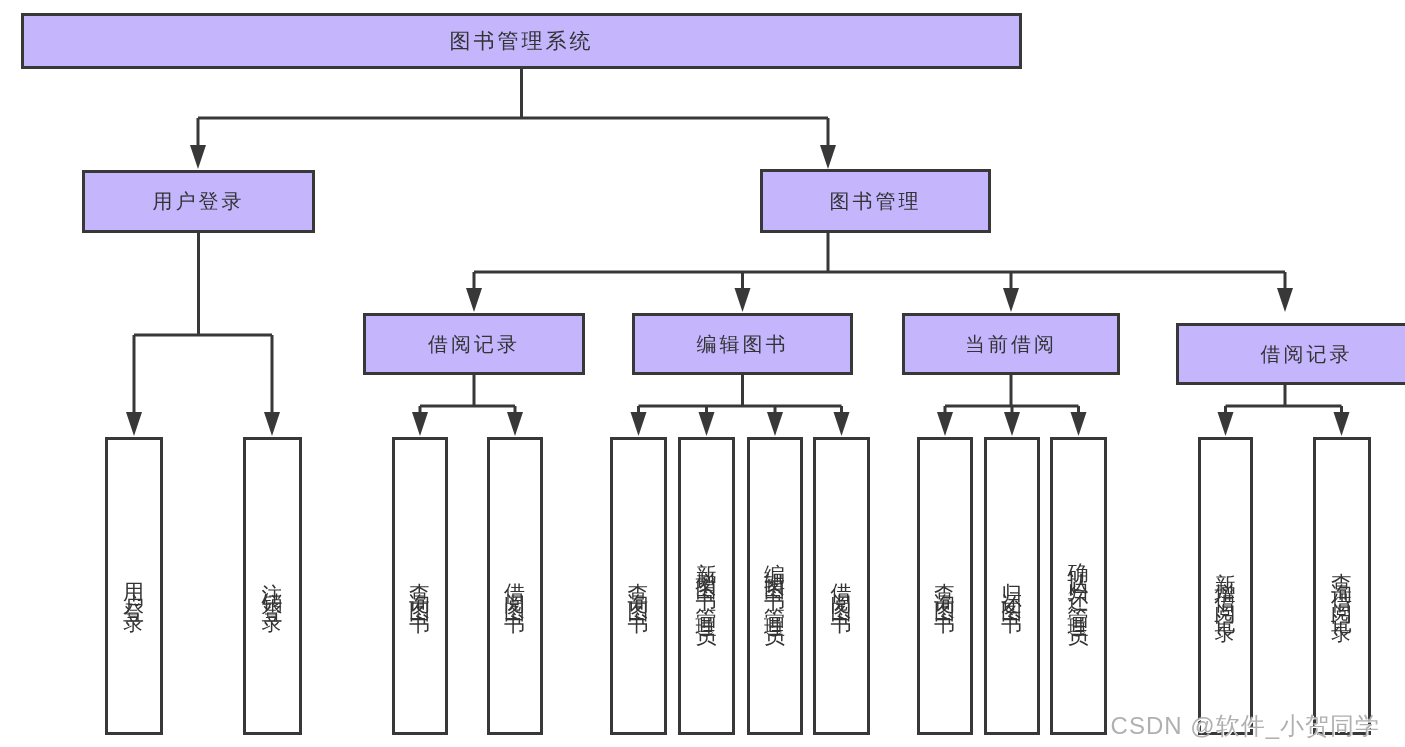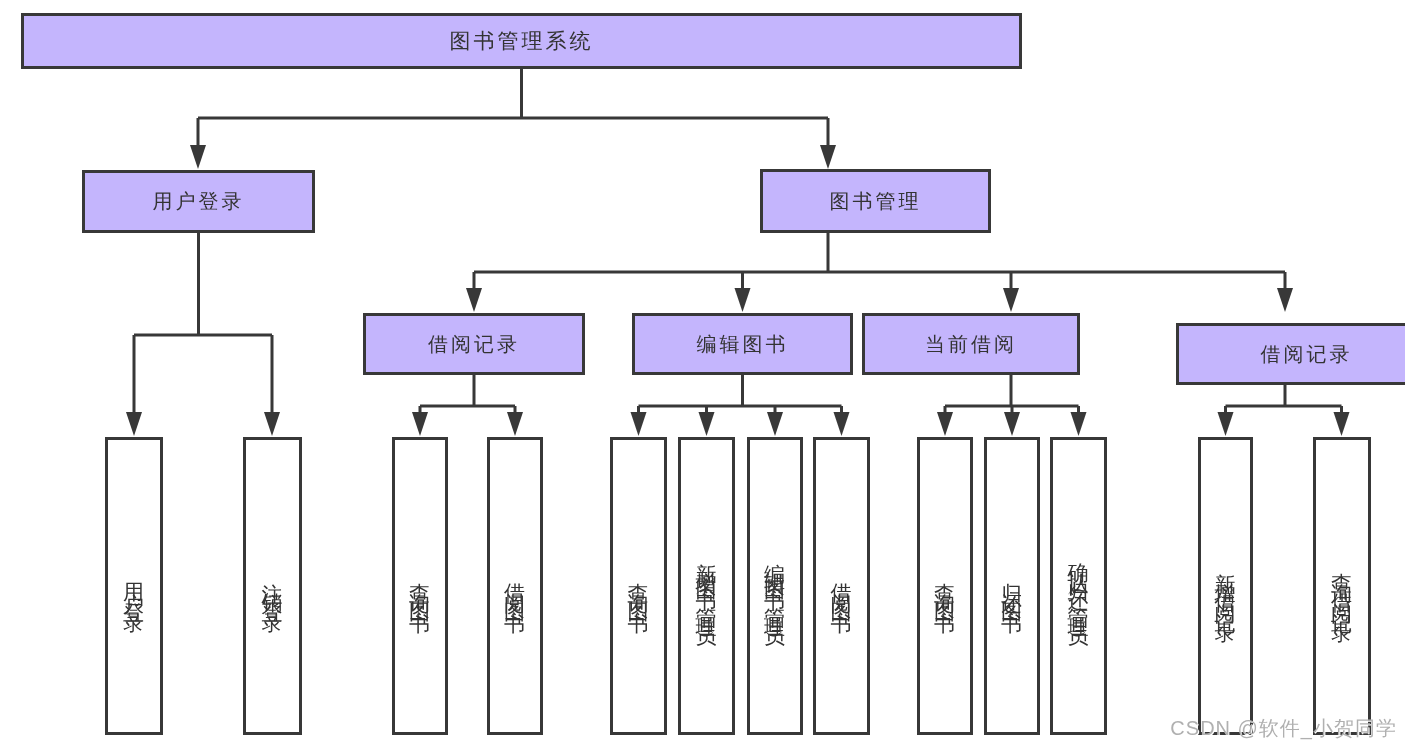--- a/index.html
+++ b/index.html
@@ -57,23 +57,23 @@
     text-orientation: mixed;
     font-size: 21px;
     letter-spacing: 10px;
     color: #333333;
     line-height: 1;
     white-space: nowrap;
   }
   .leaf .vtext.long { letter-spacing: 9px; }
   .watermark {
     position: absolute;
-    right: 8px;
+    right: 25px;
     bottom: 5px;
-    font-size: 20px;
+    font-size: 24px;
     color: #b0b0b0;
     letter-spacing: 1px;
     text-shadow: 1px 1px 0 #ffffff;
     z-index: 3;
     white-space: nowrap;
     margin-top: 37px;
   }
 </style>
 </head>
 <body>
@@ -116,21 +116,21 @@
     <polygon points="1333.5,412 1349.5,412 1341.5,436"></polygon>
   </svg>
 
   <div class="node title" style="left:21px; top:13px; width:1001px; height:56px;">图书管理系统</div>
 
   <div class="node" style="left:82px; top:170px; width:233px; height:63px;">用户登录</div>
   <div class="node" style="left:712px; top:169px; width:231px; height:64px;margin-left:48px;">图书管理</div>
 
   <div class="node" style="left:363px; top:313px; width:222px; height:62px;">借阅记录</div>
   <div class="node" style="left:632px; top:313px; width:221px; height:62px;">编辑图书</div>
-  <div class="node" style="left:862px; top:313px; width:218px; height:62px;">当前借阅</div>
+  <div class="node" style="left:902px; top:313px; width:218px; height:62px;">当前借阅</div>
   <div class="node" style="left:1176px; top:323px; width:261px; height:62px;">借阅记录</div>
 
   <div class="leaf" style="left:105px; width:58px;">
     <span class="vtext">用户登录</span>
   </div>
   <div class="leaf" style="left:243px; width:59px;">
     <span class="vtext">注销登录</span>
   </div>
 
   <div class="leaf" style="left:392px; width:56px;">

